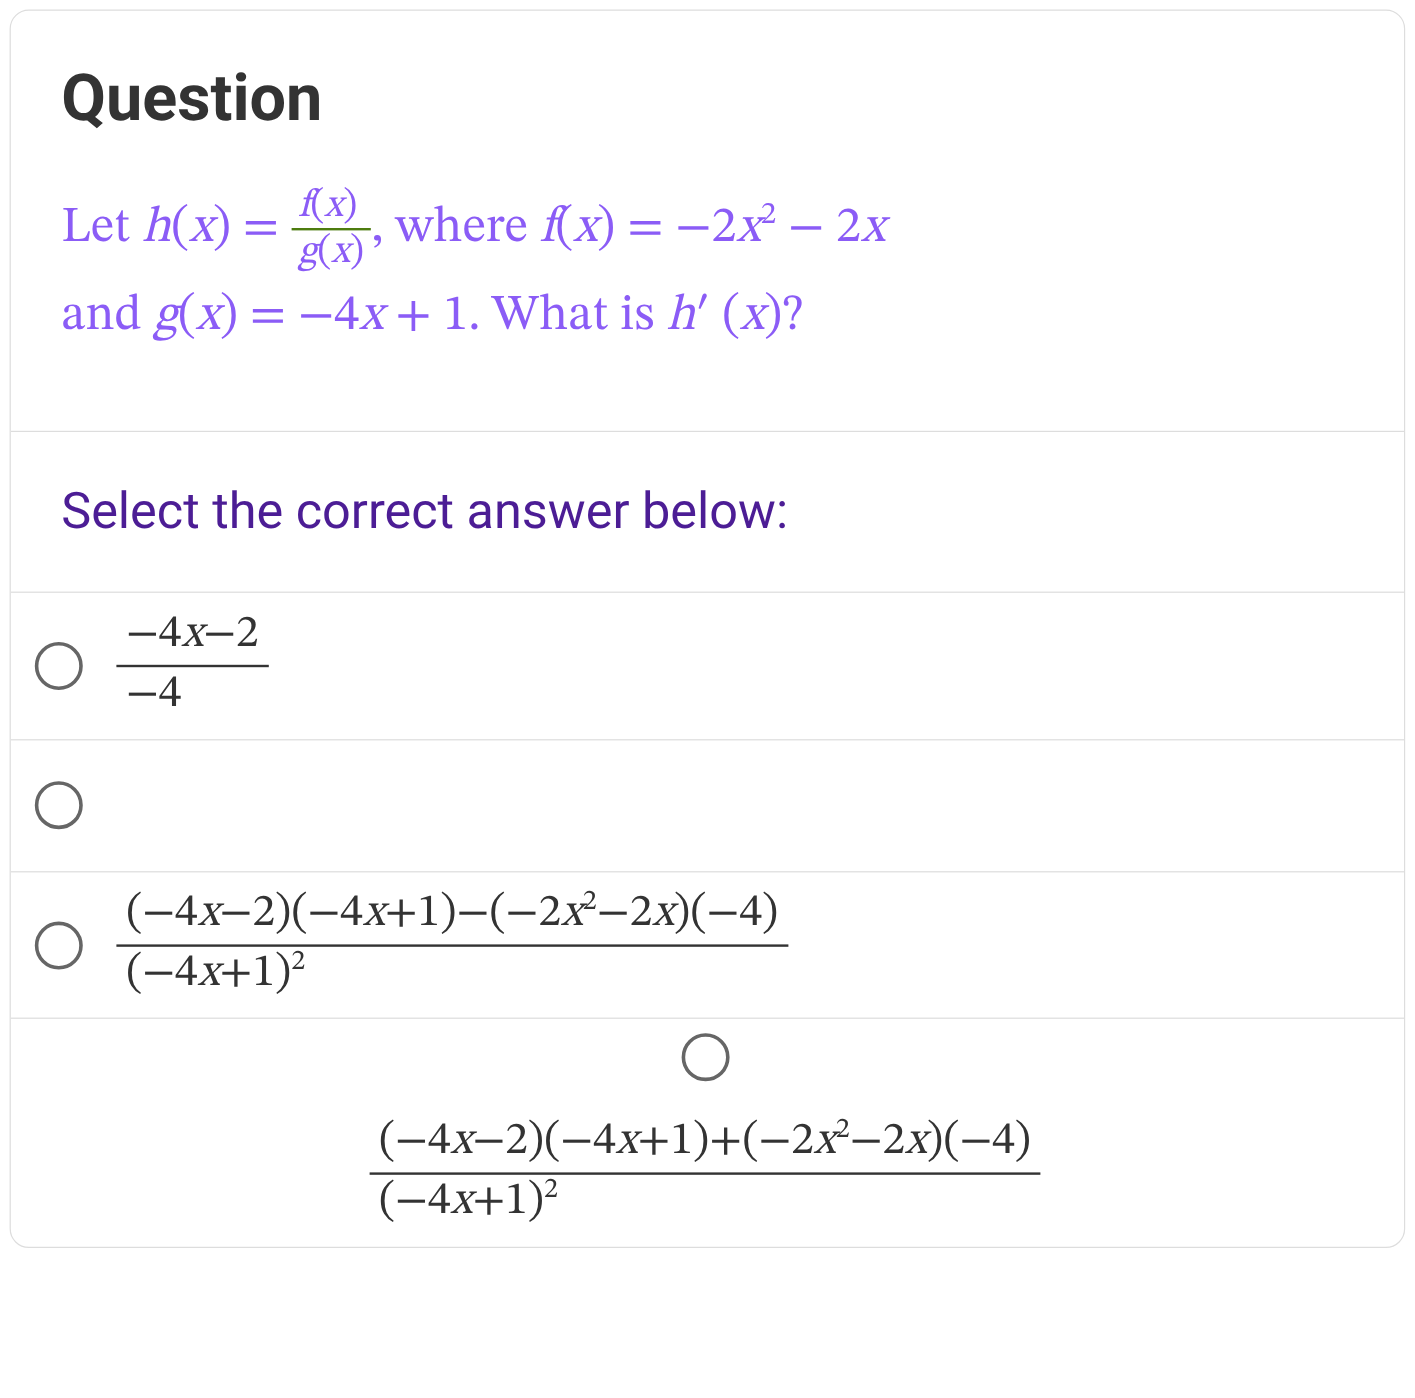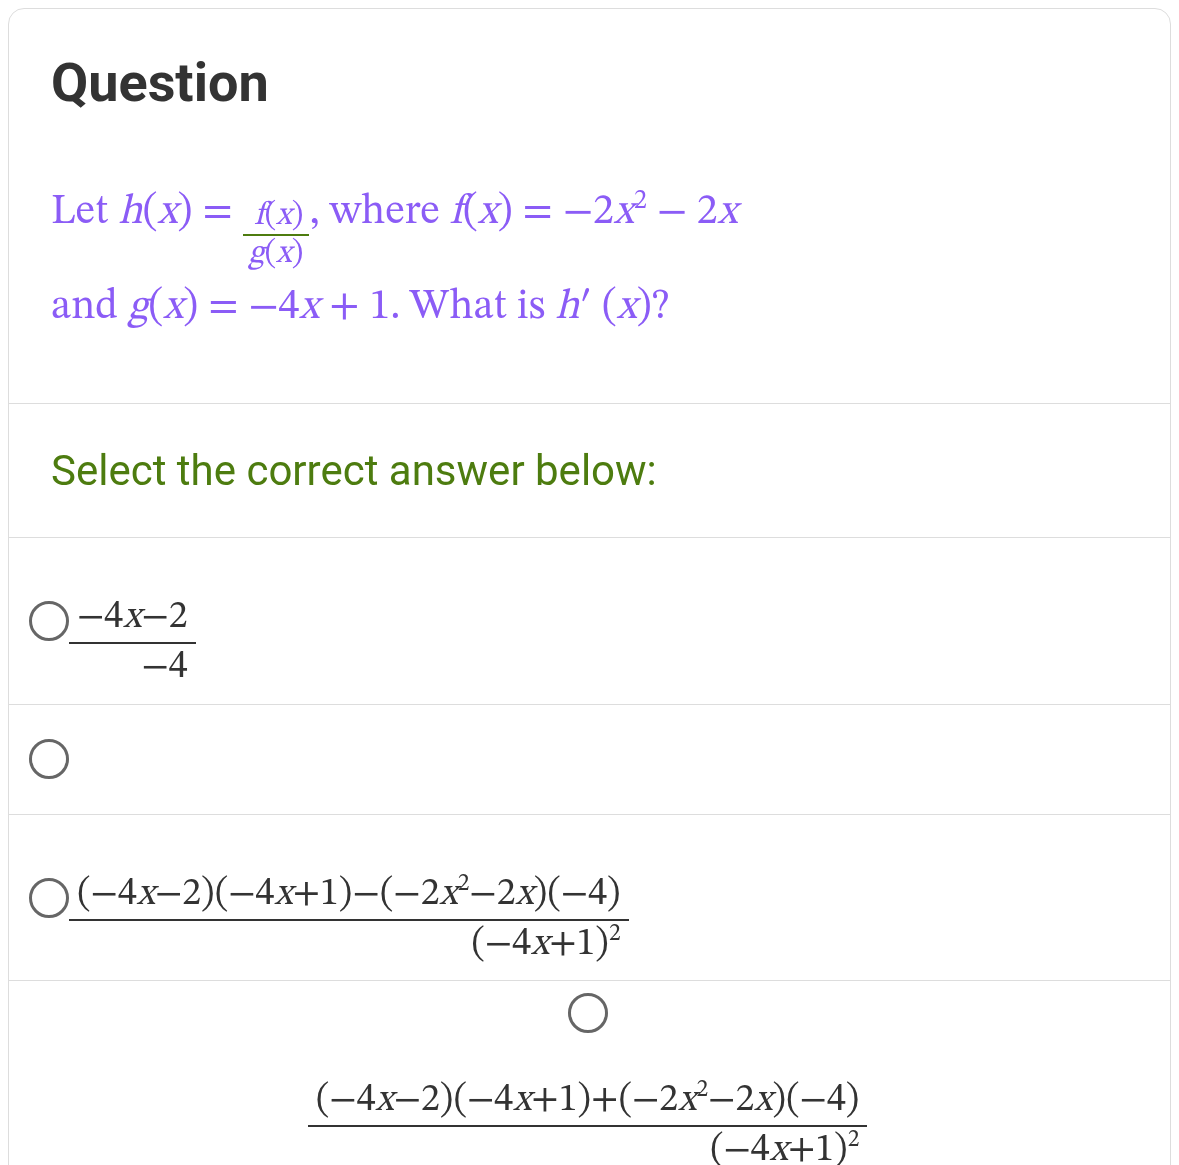--- a/index.html
+++ b/index.html
@@ -28,41 +28,41 @@
   .q-body {
     font-size: 42px;
     line-height: 1.7;
     color: #8b5cf6;
   }
   .math { font-family: "Cambria Math", "STIX Two Math", "Latin Modern Math", Georgia, serif; }
   .mi { font-style: italic; }
   .frac {
     display: inline-block;
     vertical-align: middle;
-    text-align: right;
+    text-align: left;
     line-height: 1.1;
-    margin-top: 44px;
   }
   .frac .num { display: block; padding: 0 6px; }
   .frac .den { display: block; padding: 0 6px; border-top: 2px solid #4d7c0f; }
   .frac.small { font-size: 0.78em; }
   .sup { font-size: 0.62em; vertical-align: super; line-height: 0; }
 
   .prompt-block {
     padding: 42px;
     font-size: 42px;
-    color: #4d7c0f;
+    color: #4c1d95;
     border-bottom: 1px solid #ddd;
   }
 
   .option-row {
     display: flex;
     align-items: center;
     border-bottom: 1px solid #ddd;
     padding: 12px 24px 12px 20px;
+    gap: 28px;
     min-height: 110px;
   }
   .option-row:last-child { border-bottom: none; flex-direction: column; }
   .radio {
     flex: 0 0 auto;
     width: 40px; height: 40px;
     border: 3px solid #666;
     border-radius: 50%;
     background: #fff;
   }

